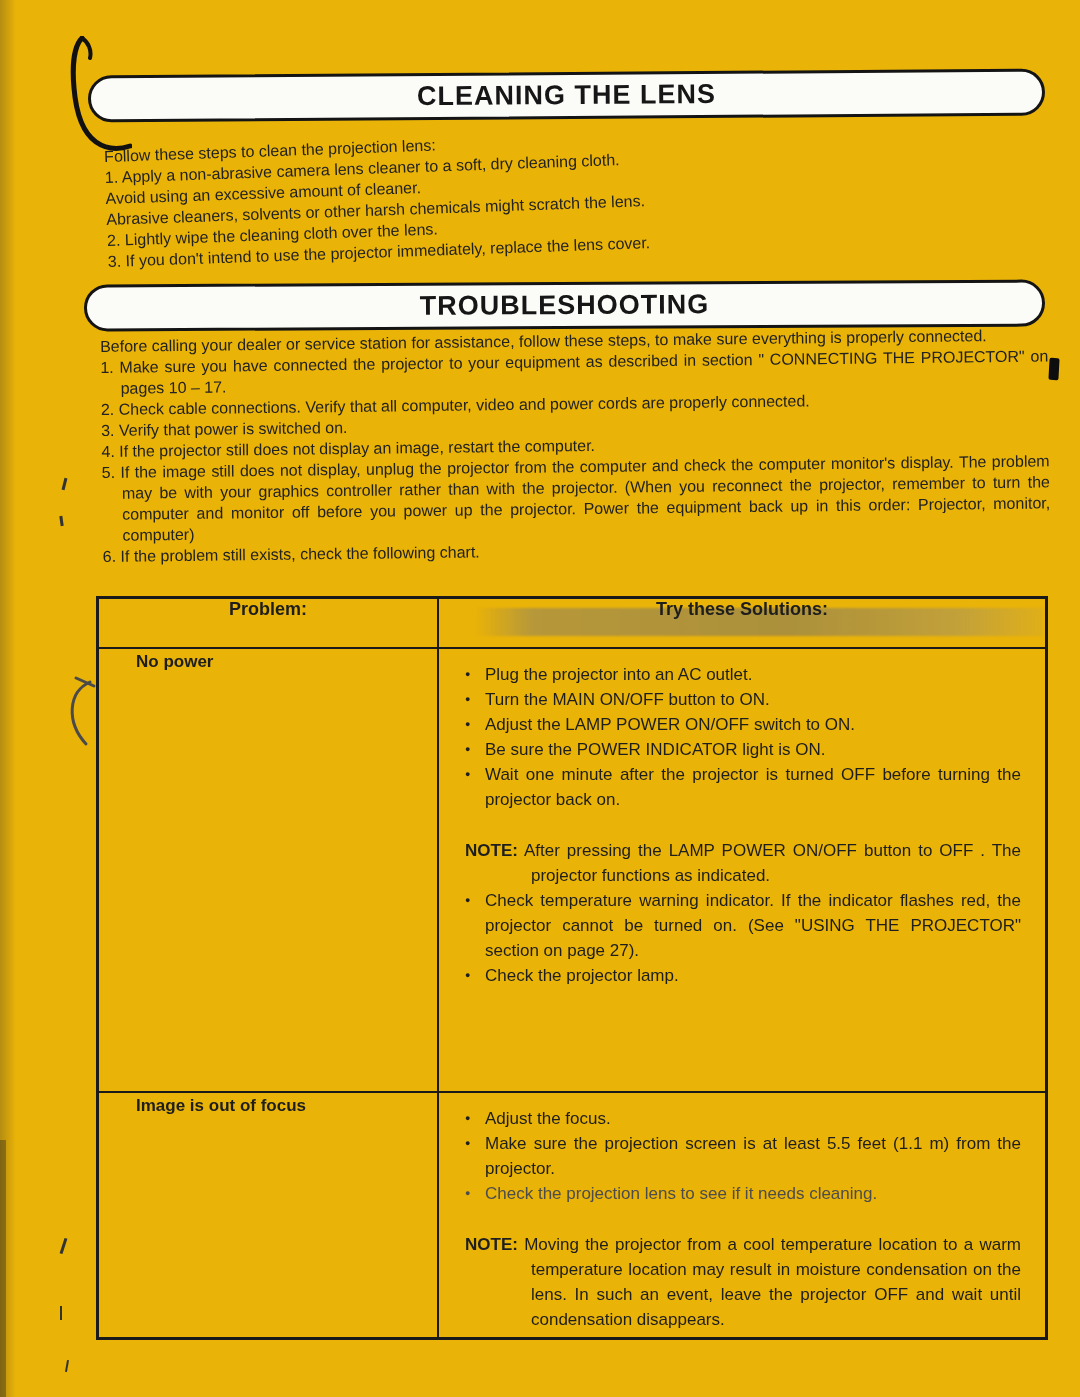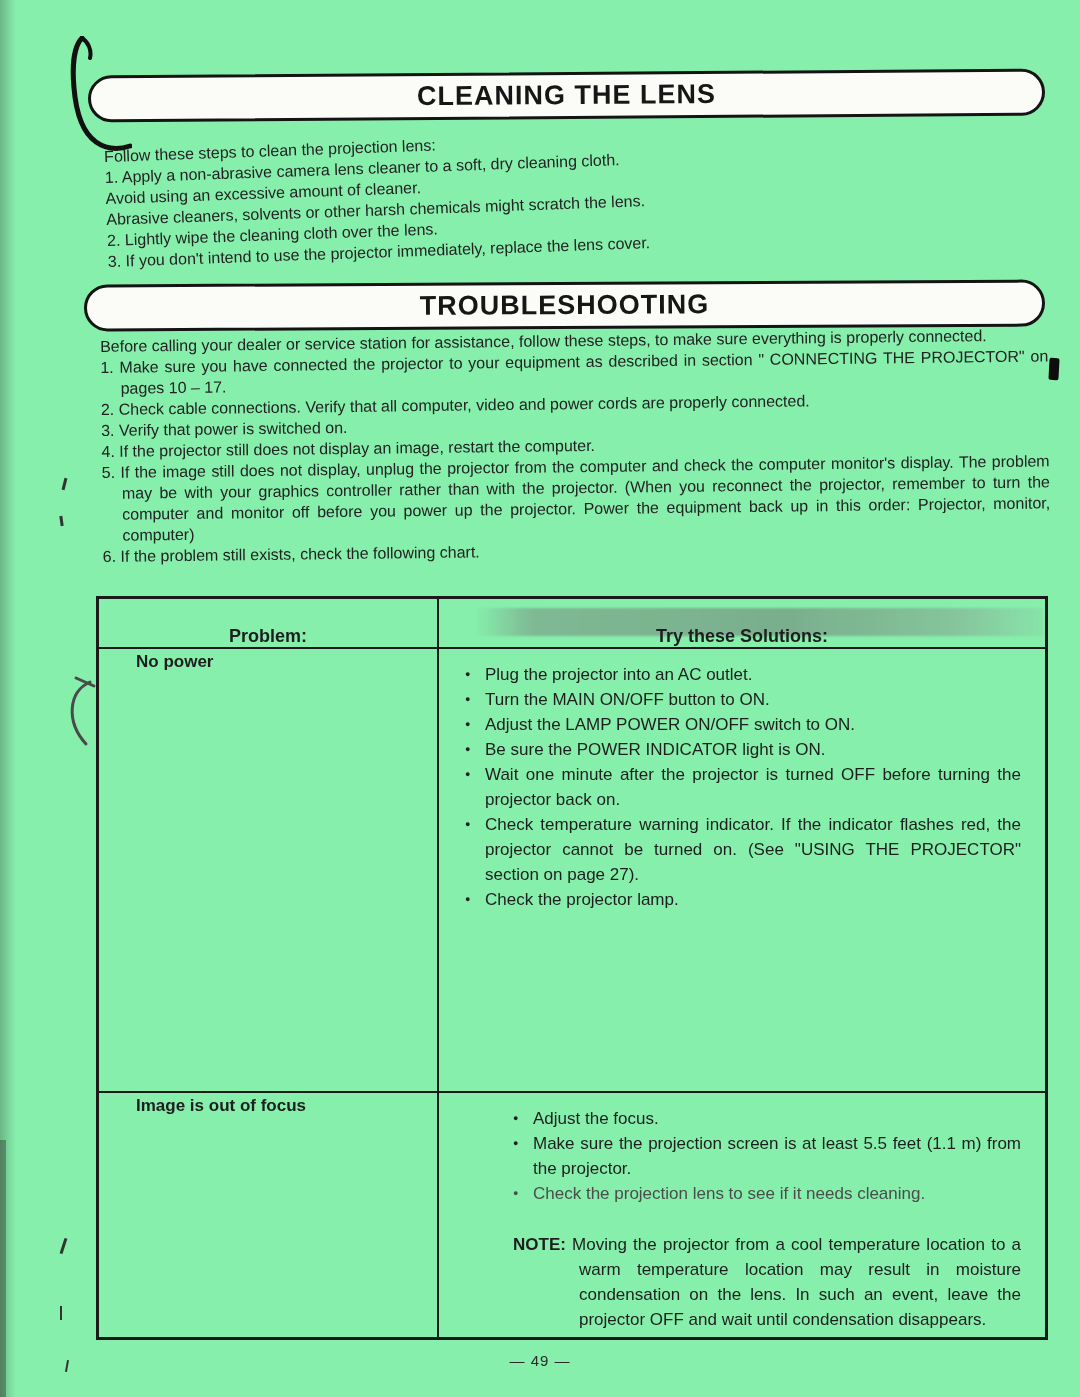--- a/index.html
+++ b/index.html
@@ -1,21 +1,21 @@
 <!DOCTYPE html>
 <html><head>
 <meta charset="utf-8">
 <style>
   * { margin:0; padding:0; box-sizing:border-box; }
   html,body { background:#ffffff; }
   body { width:1080px; height:1397px; font-family:"Liberation Sans", sans-serif; }
 
   .page {
     position:relative; width:1080px; height:1397px;
-    background:#86efac; color:#1c1c1c; overflow:hidden;
+    background:#eab308; color:#1c1c1c; overflow:hidden;
   }
   
   .page::before {
     content:''; position:absolute; left:0; top:0; width:16px; height:100%;
     background:linear-gradient(90deg, rgba(40,40,40,0.28), rgba(255,255,255,0));
     pointer-events:none;
   }
   .page::after {
     content:''; position:absolute; left:0; top:1140px; width:6px; height:257px;
     background:rgba(25,25,25,0.35); pointer-events:none;
@@ -50,33 +50,33 @@
   .t-table {
     position:absolute; left:96px; top:596px; width:952px; height:744px;
     border:3px solid #1a1a1a; display:flex; flex-direction:column;
     font-size:17px; color:#1e1e1e; overflow:hidden; background:transparent;
   }
   .t-row { display:flex; }
   .t-head { height:50px; border-bottom:2px solid #1a1a1a; }
   .cell-l { width:340px; border-right:2px solid #1a1a1a; flex:0 0 340px; }
   .cell-r { flex:1; position:relative; }
   .t-head .cell-l, .t-head .cell-r {
-    display:flex; align-items:flex-end; justify-content:center;
+    display:flex; align-items:flex-start; justify-content:center;
     font-weight:bold; font-size:18px;
   }
   .streak {
     position:absolute; left:36px; right:2px; top:9px; height:28px;
     background:linear-gradient(90deg, rgba(130,130,130,0) 0%, rgba(120,120,120,0.45) 10%,
                rgba(110,110,110,0.5) 55%, rgba(135,135,135,0.4) 85%, rgba(150,150,150,0.12) 100%);
     filter:blur(1px); pointer-events:none;
   }
   .t-head .cell-r .hd-txt { position:relative; z-index:1; }
 
   #row-1 { min-height:444px; border-bottom:2px solid #1a1a1a; }
-  #row-2 { flex:1; min-height:0;gap:48px; }
+  #row-2 { flex:1; min-height:0; }
 
   .problem-label { padding:3px 10px 0 37px; font-weight:bold; font-size:17px; }
   .sol-body { padding:13px 24px 10px 26px; line-height:25px; }
 
   .b { display:flex; }
   .b .dot { flex:0 0 20px; font-size:9px; line-height:25px; }
   .b .t { flex:1; text-align:justify; }
 
   .note { margin-top:26px; padding-left:66px; text-indent:-66px; text-align:justify; }
   .note b { font-weight:bold; }
@@ -171,20 +171,24 @@
           </div>
           <div class="b">
             <span class="dot">●</span>
             <span class="t">Be sure the POWER INDICATOR light is ON.</span>
           </div>
           <div class="b">
             <span class="dot">●</span>
             <span class="t">Wait one minute after the projector is turned OFF before turning the projector back on.</span>
           </div>
 
+          <div class="note">
+            <b>NOTE:</b>
+            <span>After pressing the LAMP POWER ON/OFF button to OFF . The projector functions as indicated.</span>
+          </div>
 
           <div class="b">
             <span class="dot">●</span>
             <span class="t">Check temperature warning indicator. If the indicator flashes red, the projector cannot be turned on. (See "USING THE PROJECTOR" section on page 27).</span>
           </div>
           <div class="b">
             <span class="dot">●</span>
             <span class="t">Check the projector lamp.</span>
           </div>
         </div>
@@ -213,15 +217,14 @@
           <div class="note">
             <b>NOTE:</b>
             <span>Moving the projector from a cool temperature location to a warm temperature location may result in moisture condensation on the lens. In such an event, leave the projector OFF and wait until condensation disappears.</span>
           </div>
         </div>
       </div>
     </div>
 
   </div>
 
-  <div class="page-num">— 49 —</div>
 
 </div>
 
 </body></html>

